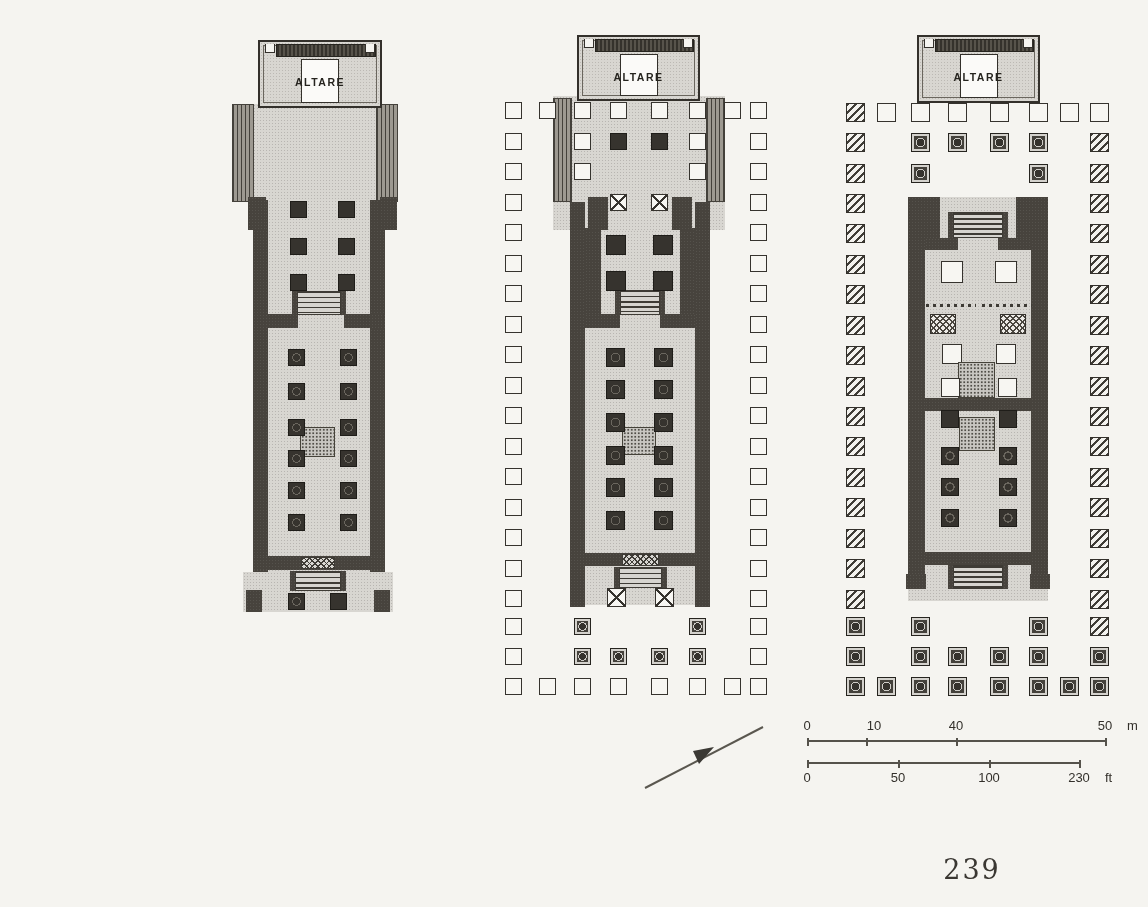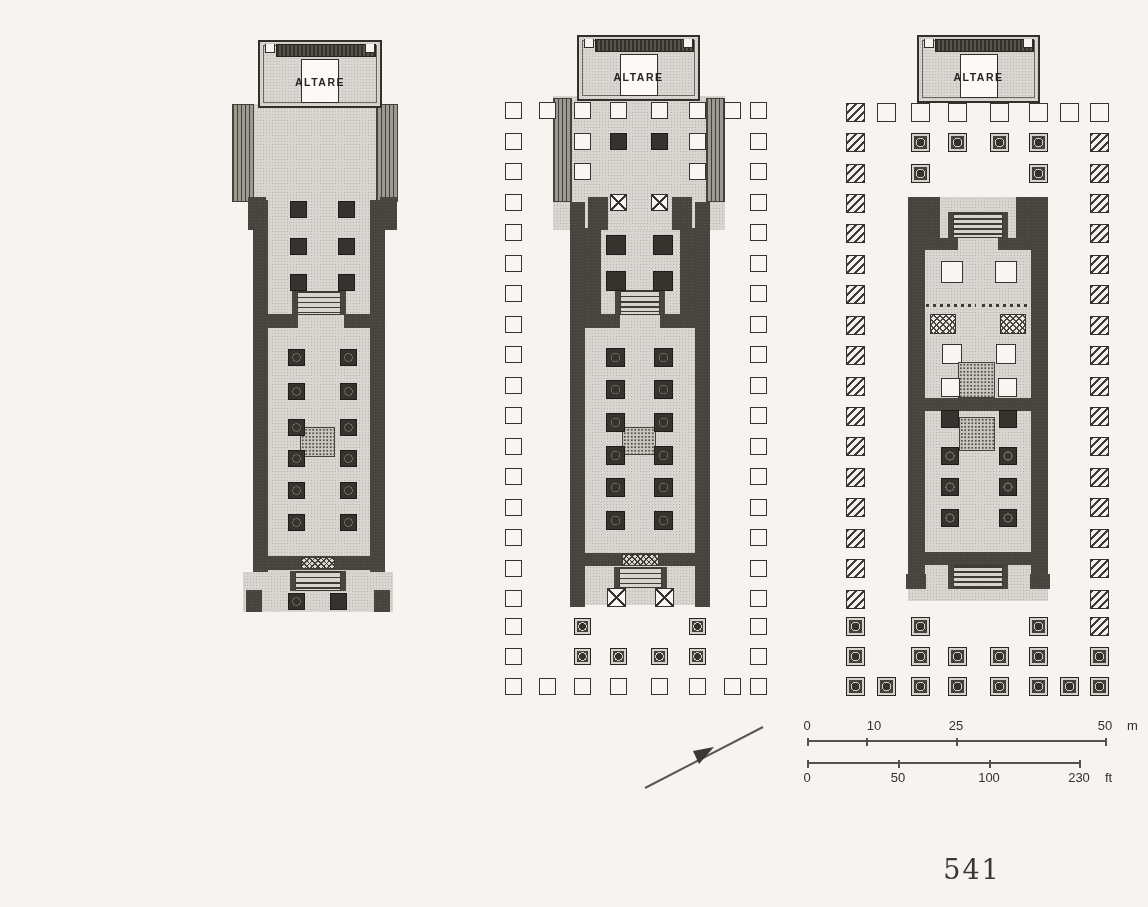--- a/index.html
+++ b/index.html
@@ -332,29 +332,29 @@
       <line x1="645" y1="788" x2="763" y2="727" stroke="#5a574f" stroke-width="2"></line>
       <polygon points="714,747 693,751 699,764" fill="#3b3934"></polygon>
     </svg>
   <div id="scalebar">
       <div class="abs sb-line" style="left: 807px; top: 740px; width: 298px; height: 2px;"></div>
       <div class="abs sb-tick" style="left: 807px; top: 738px; width: 1.5px; height: 8px;"></div>
       <span class="sb-label" style="left: 807px; top: 718px;">0</span>
       <div class="abs sb-tick" style="left: 866px; top: 738px; width: 1.5px; height: 8px;"></div>
       <span class="sb-label" style="left: 866px; top: 718px; margin-left: 8px;">10</span>
       <div class="abs sb-tick" style="left: 956px; top: 738px; width: 1.5px; height: 8px;"></div>
-      <span class="sb-label" style="left: 956px; top: 718px;">25</span>
+      <span class="sb-label" style="left: 956px; top: 718px;">40</span>
       <div class="abs sb-tick" style="left: 1105px; top: 738px; width: 1.5px; height: 8px;"></div>
       <span class="sb-label" style="left: 1105px; top: 718px;">50</span>
       <span class="sb-unit" style="left: 1127px; top: 718px;">m</span>
       <div class="abs sb-line" style="left: 807px; top: 762px; width: 272px; height: 2px;"></div>
       <div class="abs sb-tick" style="left: 807px; top: 760px; width: 1.5px; height: 8px;"></div>
       <span class="sb-label" style="left: 807px; top: 770px;">0</span>
       <div class="abs sb-tick" style="left: 898px; top: 760px; width: 1.5px; height: 8px;"></div>
       <span class="sb-label" style="left: 898px; top: 770px;">50</span>
       <div class="abs sb-tick" style="left: 989px; top: 760px; width: 1.5px; height: 8px;"></div>
       <span class="sb-label" style="left: 989px; top: 770px;">100</span>
       <div class="abs sb-tick" style="left: 1079px; top: 760px; width: 1.5px; height: 8px;"></div>
       <span class="sb-label" style="left: 1079px; top: 770px;">230</span>
       <span class="sb-unit" style="left: 1105px; top: 770px;">ft</span>
     </div>
-  <div id="pagenum">541</div>
+  <div id="pagenum">239</div>
 </div>
 
 </body></html>

